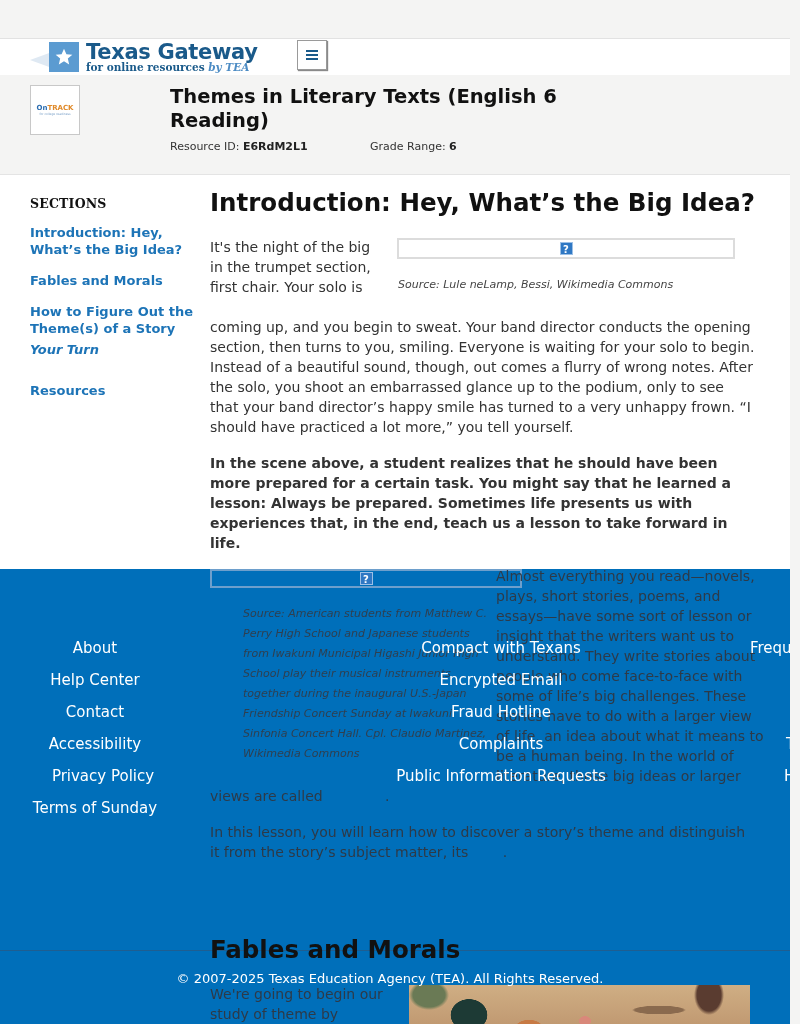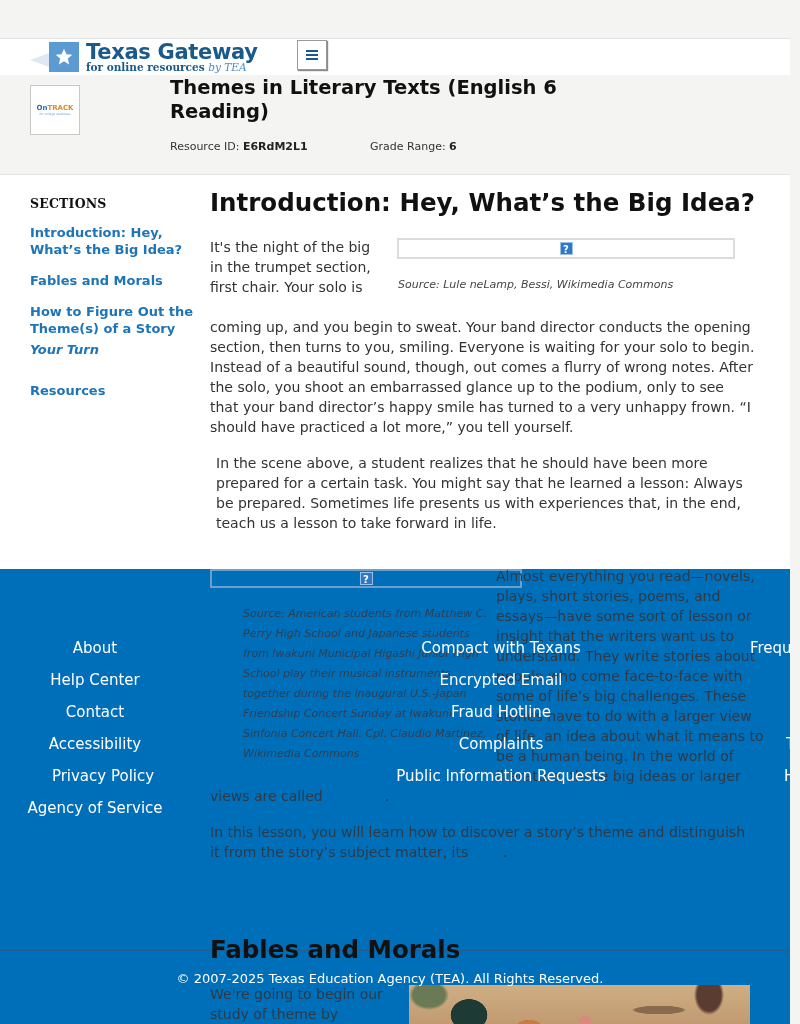--- a/index.html
+++ b/index.html
@@ -35,21 +35,21 @@
       left: 86px; top: 39px;
       font-family: "DejaVu Sans", sans-serif;
       font-weight: bold; font-size: 21px; color: #1a5a8a;
       letter-spacing: -0.3px; line-height: 26px;
     }
     .logo-sub {
       left: 86px; top: 61px;
       font-family: "DejaVu Serif", serif;
       font-weight: bold; font-size: 10.5px; color: #1a5a8a; line-height: 12px;
     }
-    .logo-sub .by { font-style: italic; font-weight: normal; color: #4d8cc4; }
+    .logo-sub .by { font-style: italic; font-weight: bold; color: #4d8cc4; }
     .menu-btn {
       left: 297px; top: 40px; width: 30px; height: 30px;
       background: #fff;
       border: 1px solid #9a9a9a;
       box-shadow: 1px 1px 1px #8a8a8a;
       box-sizing: border-box;
       display: flex; align-items: center; justify-content: center;
       cursor: pointer;
     }
     .menu-btn .bars { width: 12px; }
@@ -64,21 +64,21 @@
     }
     .res-thumb {
       left: 30px; top: 85px; width: 48px; height: 48px;
       background: #fff; border: 1px solid #c8c8c8;
       display: flex; flex-direction: column; align-items: center; justify-content: center;
     }
     .res-thumb .ot { font-size: 7px; font-weight: bold; color: #e08a2a; line-height: 8px; }
     .res-thumb .ot span { color: #2a6cb0; }
     .res-thumb .ot-sub { font-size: 3px; color: #7aa0c8; line-height: 4px; }
     .res-title {
-      left: 170px; top: 76px; width: 460px;
+      left: 170px; top: 85px; width: 460px;
       font-size: 19.5px; font-weight: bold; color: #111; line-height: 24px;
     }
     .res-meta {
       top: 140px; font-size: 11px; color: #333;
     }
     .res-meta b { color: #222; }
 
     
     .main-bg {
       left: 0; top: 175px; width: 790px; height: 394px; background: #ffffff;
@@ -199,21 +199,21 @@
   <div>It's the night of the big</div>
   <div>in the trumpet section,</div>
   <div>first chair. Your solo is</div>
 </div>
 <div class="abs img-broken" style="left:397px; top:238px; width:338px; height:21px;">
   <div class="qicon">?</div>
 </div>
 <div class="abs caption" style="left:398px; top:275px; width:340px;">Source: Lule neLamp, Bessi, Wikimedia Commons</div>
 <div class="abs para" style="left:210px; top:317px; width:545px;">coming up, and you begin to sweat. Your band director conducts the opening section, then turns to you, smiling. Everyone is waiting for your solo to begin. Instead of a beautiful sound, though, out comes a flurry of wrong notes. After the solo, you shoot an embarrassed glance up to the podium, only to see that your band director’s happy smile has turned to a very unhappy frown. “I should have practiced a lot more,” you tell yourself.</div>
 
-<div class="abs para" style="left:216px; top:453px; width:545px;">In the scene above, a student realizes that he should have been more prepared for a certain task. You might say that he learned a lesson: Always be prepared. Sometimes life presents us with experiences that, in the end, teach us a lesson to take forward in life.</div>
+<div class="abs para" style="left:210px; top:453px; width:545px;font-weight:bold;">In the scene above, a student realizes that he should have been more prepared for a certain task. You might say that he learned a lesson: Always be prepared. Sometimes life presents us with experiences that, in the end, teach us a lesson to take forward in life.</div>
 
 <div class="abs footer-bg"></div>
 <div class="abs footer-divider"></div>
 
 <div class="abs img-broken" style="left:210px; top:569px; width:312px; height:19px; border-color:#6d9fcc; background:transparent;">
   <div class="qicon">?</div>
 </div>
 <div class="abs caption" style="left:210px; top:604px; width:255px; color:#2f3f4f;margin-left:33px;">Source: American students from Matthew C. Perry High School and Japanese students from Iwakuni Municipal Higashi Junior High School play their musical instruments together during the inaugural U.S.-Japan Friendship Concert Sunday at Iwakuni Sinfonia Concert Hall. Cpl. Claudio Martinez, Wikimedia Commons</div>
 
 <div class="abs para" style="left:480px; top:566px; width:290px; color:#2d3a48; white-space:nowrap;margin-left:16px;">
@@ -247,21 +247,21 @@
   <div>We're going to begin our</div>
   <div>study of theme by</div>
 </div>
 <div class="abs rooster"></div>
 
 <div class="abs foot-link" style="left:0; width:190px; top:638px;">About</div>
 <div class="abs foot-link" style="left:0; width:190px; top:670px;">Help Center</div>
 <div class="abs foot-link" style="left:0; width:190px; top:702px;">Contact</div>
 <div class="abs foot-link" style="left:0; width:190px; top:734px;">Accessibility</div>
 <div class="abs foot-link" style="left:8px; width:190px; top:766px;">Privacy Policy</div>
-<div class="abs foot-link" style="left:0; width:190px; top:798px;">Agency of Service</div>
+<div class="abs foot-link" style="left:0; width:190px; top:798px;">Terms of Sunday</div>
 
 <div class="abs foot-link" style="left:351px; width:300px; top:638px;">Compact with Texans</div>
 <div class="abs foot-link" style="left:351px; width:300px; top:670px;">Encrypted Email</div>
 <div class="abs foot-link" style="left:351px; width:300px; top:702px;">Fraud Hotline</div>
 <div class="abs foot-link" style="left:351px; width:300px; top:734px;">Complaints</div>
 <div class="abs foot-link" style="left:351px; width:300px; top:766px;">Public Information Requests</div>
 
 <div class="abs foot-link" style="left:750px; top:638px; text-align:left;">Freque</div>
 <div class="abs foot-link" style="left:786px; top:734px; text-align:left;">T</div>
 <div class="abs foot-link" style="left:784px; top:766px; text-align:left;">H</div>

